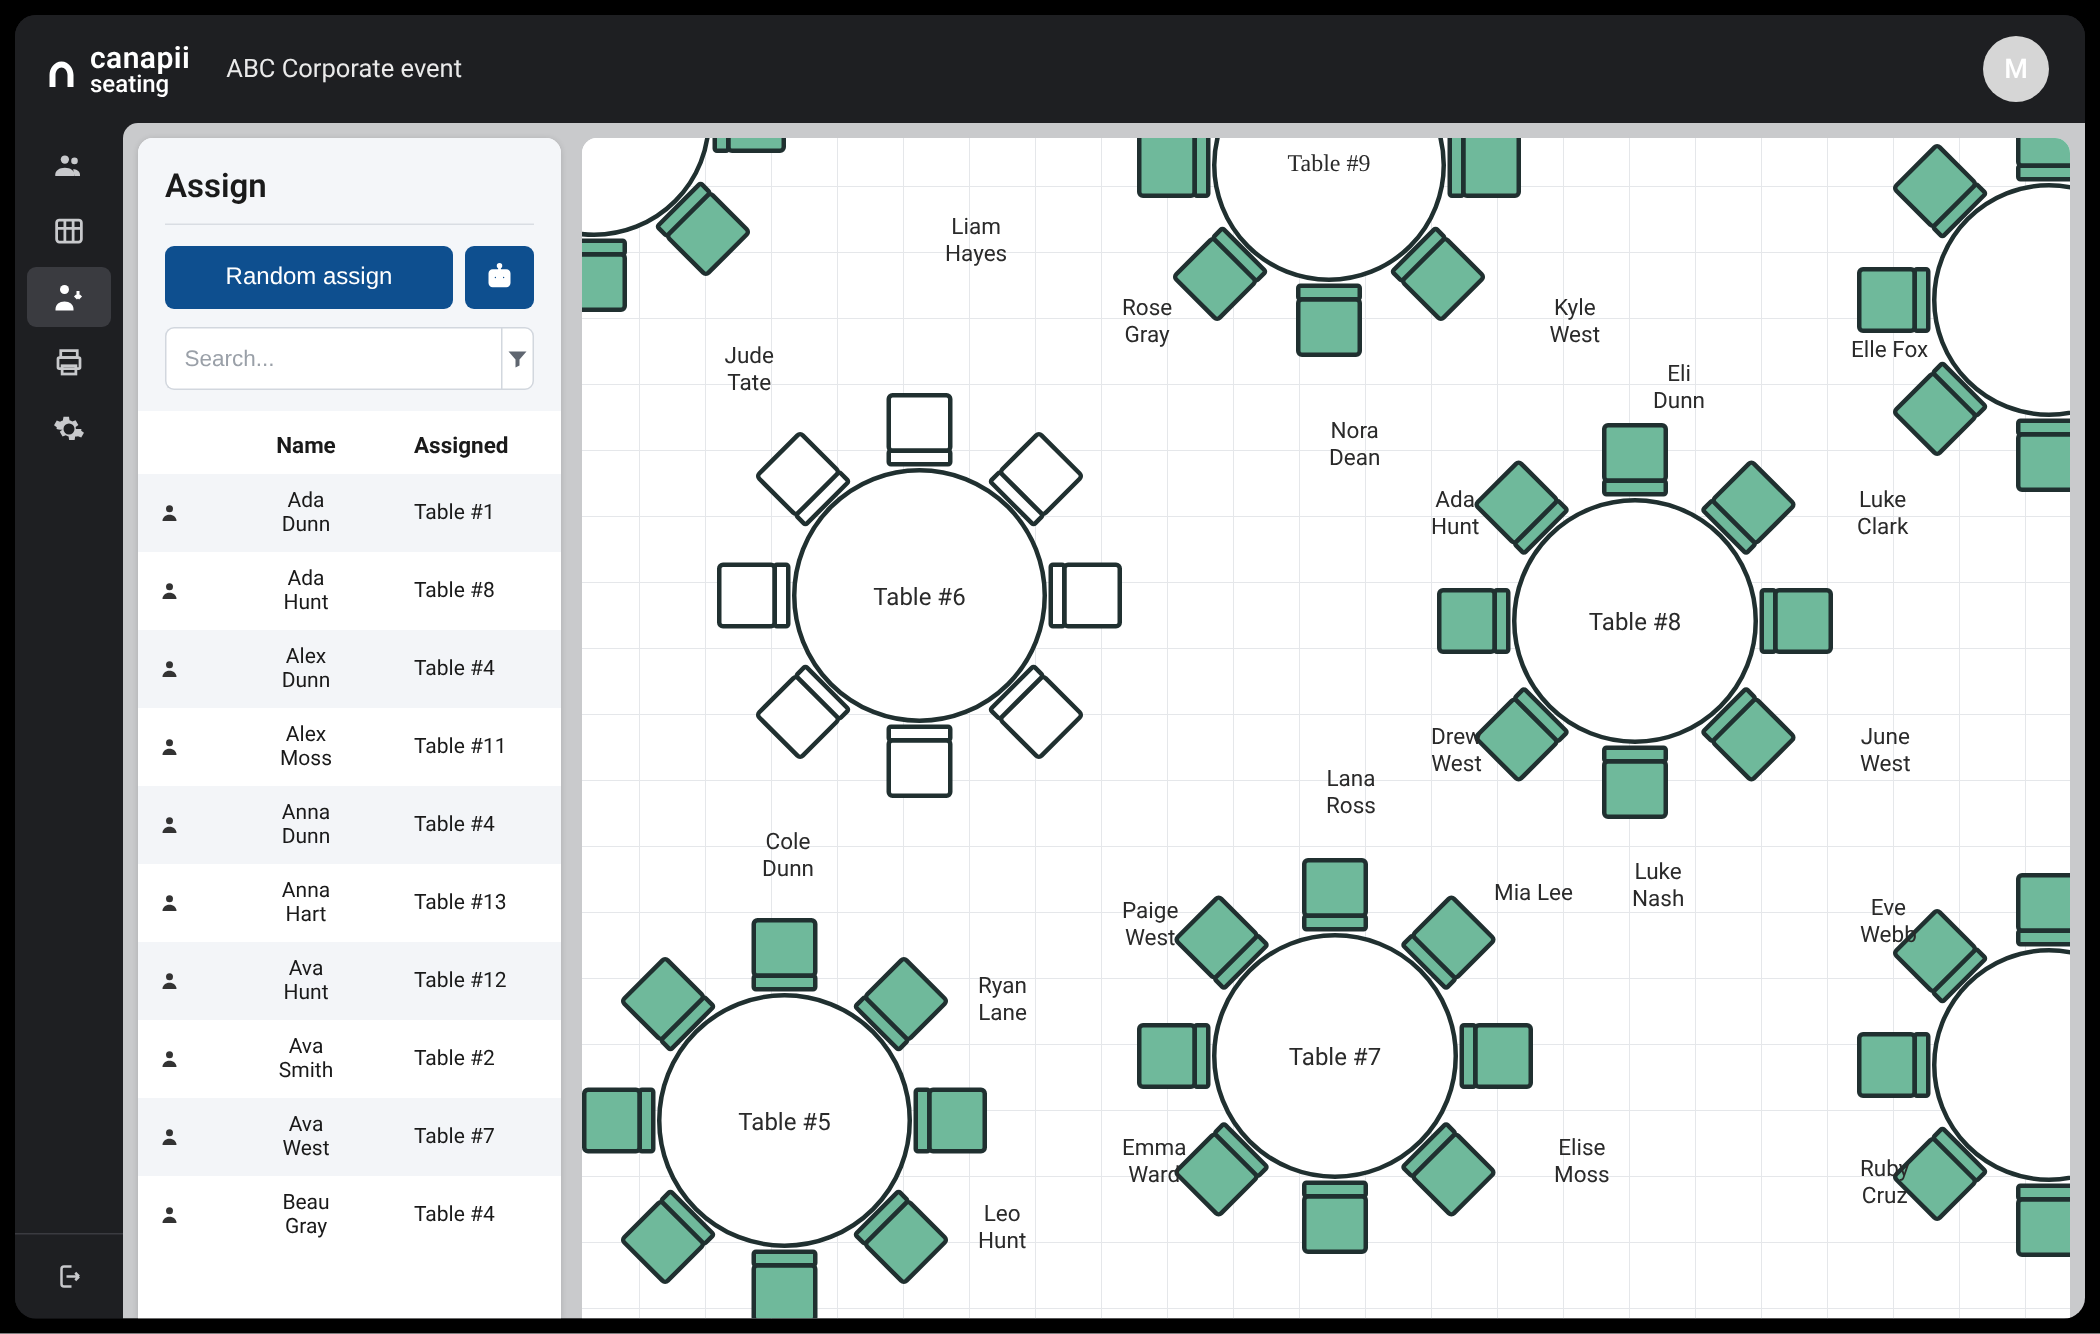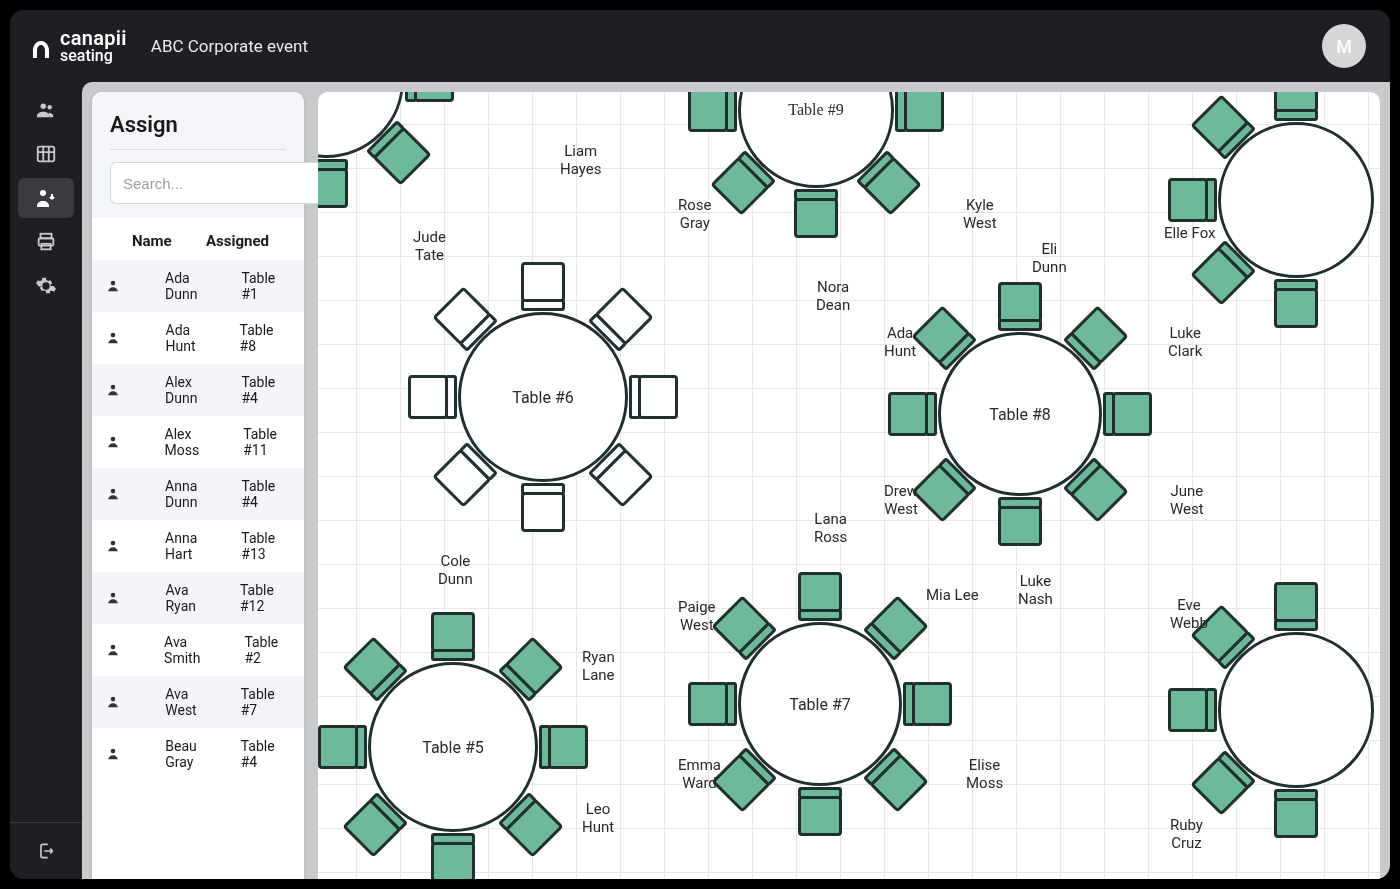--- a/index.html
+++ b/index.html
@@ -89,21 +89,21 @@
 .content {
   flex: 1;
   background: #c9cacc;
   border-top-left-radius: 10px;
   padding: 10px 10px 0 10px;
   display: flex;
   gap: 14px;
   min-height: 0;
 }
 .panel {
-  width: 212px;
+  width: 282px;
   background: #fff;
   border-radius: 10px 10px 0 0;
   display: flex;
   flex-direction: column;
   box-shadow: 0 1px 4px rgba(0,0,0,.15);
 }
 .panel-head {
   padding: 20px 18px 14px;
   background: #f4f6f9;
   border-radius: 10px 10px 0 0;
@@ -147,21 +147,21 @@
   border:1px solid #d2d7de;border-left:1px solid #d2d7de;
   border-radius:0 6px 6px 0;
   background:#fff;cursor:pointer;
   display:flex;align-items:center;justify-content:center;color:#5f6670;
 }
 .table-head {
   display:flex; padding: 14px 14px 10px 14px;
   font-weight:700; font-size:15px;
 }
 .col-icon{width:26px;}
-.col-name{flex:1;}
+.col-name{flex:1;text-align:center;}
 .col-assigned{width:84px;}
 .rows { flex:1; overflow:auto; }
 .row {
   display:flex; align-items:center;
   padding: 10px 14px;
   font-size:14px;
   gap:44px;
 }
 .row:nth-child(odd){ background:#f3f5f8; }
 .row .col-icon{color:#333;}
@@ -275,20 +275,32 @@
               <path d="M10 12h10M20 12l-3-3M20 12l-3 3"></path>
             </svg>
         </div>
       </div>
     </div>
 
     <div class="content">
       <div class="panel">
         <div class="panel-head">
           <div class="panel-title">Assign</div>
+          <div class="panel-actions">
+            <button class="btn-primary">Random assign</button>
+            <button class="btn-icon">
+              <svg width="22" height="22" viewBox="0 0 24 24" fill="none" stroke="#fff" stroke-width="2">
+                  <rect x="5" y="7" width="14" height="11" rx="2" fill="#fff" stroke="#fff"></rect>
+                  <circle cx="9" cy="12" r="1.5" fill="#0e4f8f"></circle>
+                  <circle cx="15" cy="12" r="1.5" fill="#0e4f8f"></circle>
+                  <line x1="12" y1="4" x2="12" y2="7" stroke="#fff"></line>
+                  <circle cx="12" cy="3.5" r="1" fill="#fff"></circle>
+                </svg>
+            </button>
+          </div>
           <div class="search-row">
             <input class="search-input" placeholder="Search..." style="">
             <button class="filter-btn">
               <svg width="16" height="16" viewBox="0 0 24 24" fill="currentColor">
                   <path d="M3 5h18l-7 8v6l-4 2v-8z"></path>
                 </svg>
             </button>
           </div>
         </div>
         <div class="table-head">
@@ -357,21 +369,21 @@
               <div class="col-name">Anna Hart</div>
               <div class="col-assigned">Table #13</div>
             </div>
             <div class="row">
               <div class="col-icon">
                 <svg width="14" height="14" viewBox="0 0 24 24" fill="currentColor">
                   <circle cx="12" cy="7" r="4"></circle>
                   <path d="M4 21c0-4 3.5-7 8-7s8 3 8 7"></path>
                 </svg>
               </div>
-              <div class="col-name">Ava Ryan</div>
+              <div class="col-name">Ava Hunt</div>
               <div class="col-assigned">Table #12</div>
             </div>
             <div class="row">
               <div class="col-icon">
                 <svg width="14" height="14" viewBox="0 0 24 24" fill="currentColor">
                   <circle cx="12" cy="7" r="4"></circle>
                   <path d="M4 21c0-4 3.5-7 8-7s8 3 8 7"></path>
                 </svg>
               </div>
               <div class="col-name">Ava Smith</div>
@@ -606,20 +618,20 @@
           <div class="name-label" style="left: 852px; top: 504px;">Eve
 Webb</div>
           <div class="name-label" style="left: 360px; top: 506px;">Paige
 West</div>
           <div class="name-label" style="left: 264px; top: 556px;">Ryan
 Lane</div>
           <div class="name-label" style="left: 360px; top: 664px;">Emma
 Ward</div>
           <div class="name-label" style="left: 648px; top: 664px;">Elise
 Moss</div>
-          <div class="name-label" style="left: 852px; top: 678px; margin-top: 46px;">Ruby
+          <div class="name-label" style="left: 852px; top: 678px;">Ruby
 Cruz</div>
           <div class="name-label" style="left: 264px; top: 708px;">Leo
 Hunt</div>
         </div>
     </div>
   </div>
 </div>
 
 </body></html>

